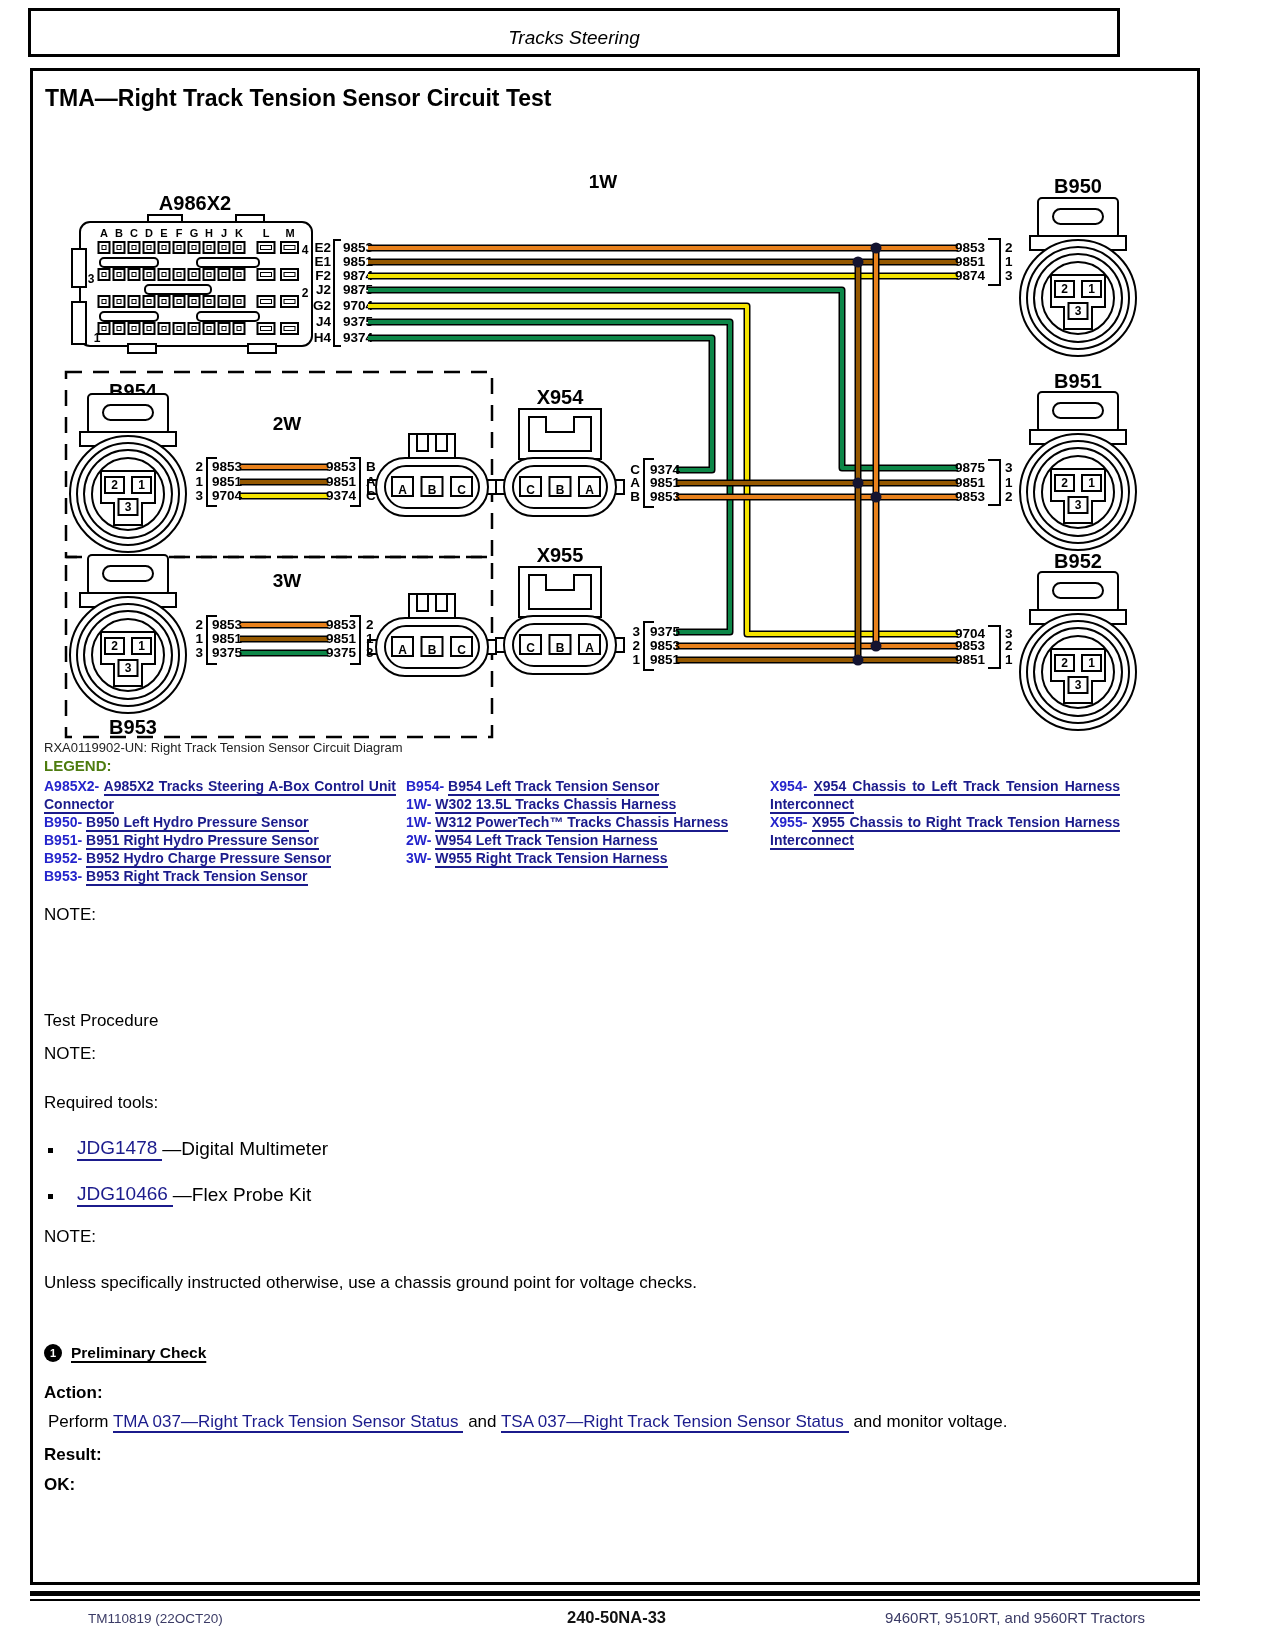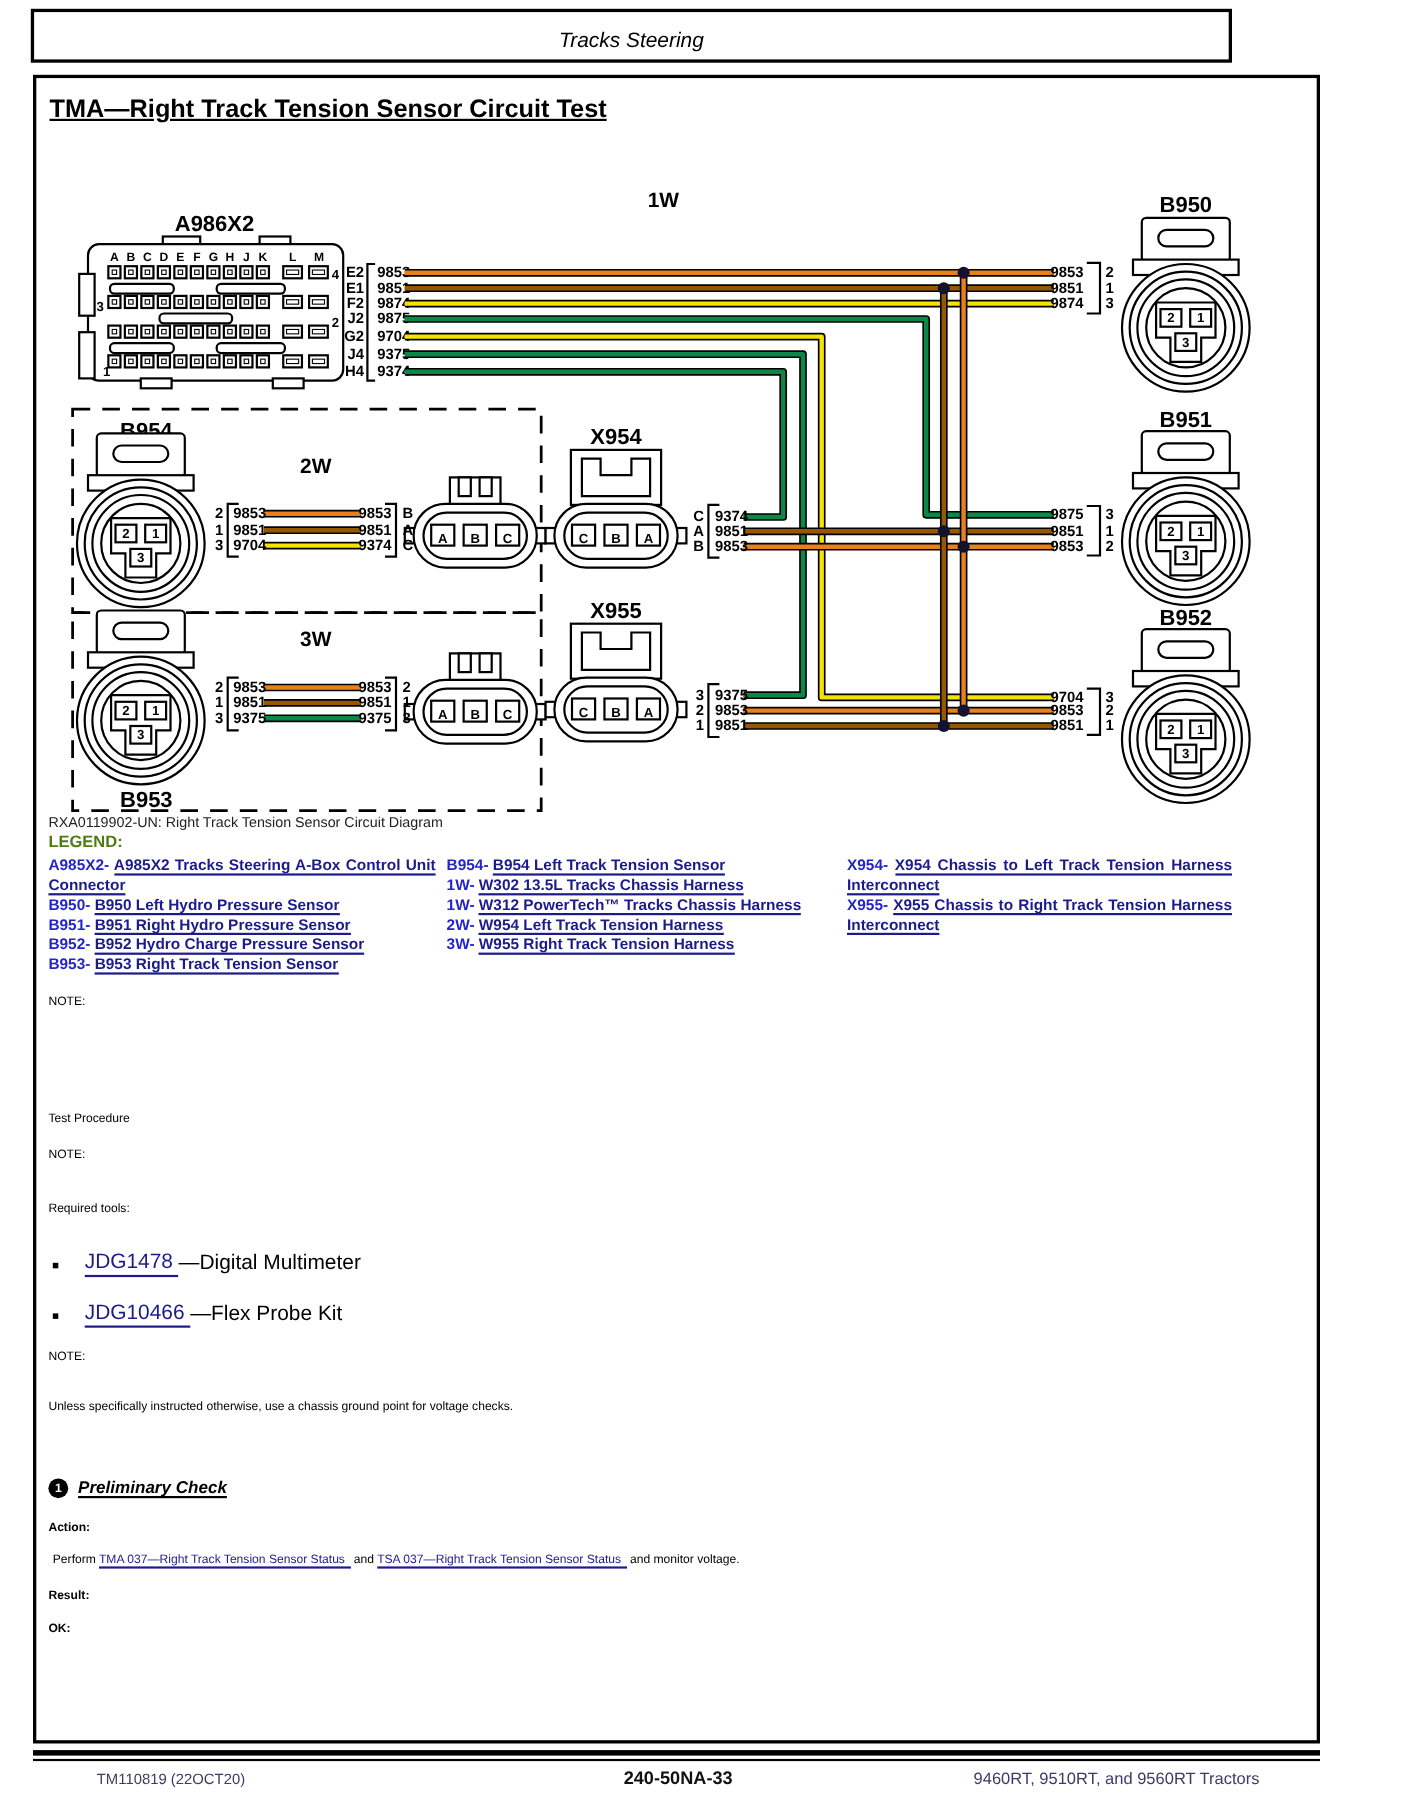--- a/index.html
+++ b/index.html
@@ -1,20 +1,20 @@
 <!DOCTYPE html>
 <html><head>
 <meta charset="utf-8">
 <style>
   html,body{margin:0;padding:0;background:#fff;}
   .page{position:relative;width:1275px;height:1650px;background:#fff;font-family:"Liberation Sans",sans-serif;color:#000;overflow:hidden;}
   .banner{position:absolute;left:28px;top:8px;width:1092px;height:49px;border:3px solid #000;box-sizing:border-box;display:flex;align-items:flex-end;justify-content:center;padding-bottom:5px;}
   .banner-title{font-style:italic;font-size:19px;}
   .content-box{position:absolute;left:30px;top:68px;width:1170px;height:1517px;border:3px solid #000;box-sizing:border-box;}
-  .page-title{position:absolute;left:12px;top:14px;font-size:23px;font-weight:bold;margin:0;text-decoration:underline;}
+  .page-title{position:absolute;left:12px;top:14px;font-size:23px;font-weight:bold;margin:0;}
   .diagram-wrap{position:absolute;left:0;top:80px;width:1076px;height:592px;}
   
   .cs{fill:#fff;stroke:#000;stroke-width:2;}
   .csn{fill:none;stroke:#000;stroke-width:1;}
   .bk{fill:none;stroke:#000;stroke-width:2;}
   .dash{fill:none;stroke:#000;stroke-width:2.5;stroke-dasharray:16 11;}
   .wu{fill:none;stroke:#000;stroke-width:7;stroke-linejoin:round;}
   .wc{fill:none;stroke-width:4;stroke-linejoin:round;}
   svg text{font-family:"Liberation Sans",sans-serif;font-weight:bold;fill:#000;}
   .t11{font-size:11px;}.t12{font-size:12px;}.t13{font-size:13.5px;}.t19{font-size:19px;}.t20{font-size:20px;}
@@ -24,28 +24,28 @@
   .caption{font-size:13px;color:#222;}
   .legend-h{font-size:15px;font-weight:bold;color:#4d7c0f;}
   .legend-grid{display:flex;}
   .lg-col{line-height:18px;font-size:14px;font-weight:bold;}
   .lg-col1{width:352px;margin-right:10px;}
   .lg-col2{width:352px;margin-right:12px;}
   .lg-col3{width:350px;}
   .lg-item{text-align:justify;}
   .lg-key{color:#2424cc;}
   .lg-link{color:#1b1b8c;border-bottom:2px solid #1b1b8c;cursor:pointer;}
-  .body-txt{font-size:11px;}
+  .body-txt{font-size:17px;}
   .bold{font-weight:bold;}
   .lk{color:#1b1b8c;border-bottom:2px solid #1b1b8c;cursor:pointer;padding-right:5px;}
   .tool-line{display:flex;align-items:center;font-size:19px;}
   .bullet-sq{width:5px;height:5px;background:#000;margin:2px 24px 0 4px;flex:0 0 auto;}
   .step-line{display:flex;align-items:center;}
   .step-badge{width:18px;height:18px;border-radius:50%;background:#000;color:#fff;font-size:11px;font-weight:bold;display:flex;align-items:center;justify-content:center;margin-right:9px;}
-  .step-title{font-size:15.5px;font-weight:bold;text-decoration:underline;text-decoration-thickness:2px;text-underline-offset:3px;font-style:italic;}
+  .step-title{font-size:15.5px;font-weight:bold;text-decoration:underline;text-decoration-thickness:2px;text-underline-offset:3px;}
   .rule1{position:absolute;left:30px;top:1591px;width:1170px;height:5px;background:#000;}
   .rule2{position:absolute;left:30px;top:1599px;width:1170px;height:2px;background:#000;}
   .footer{position:absolute;left:30px;top:1608px;width:1170px;display:flex;align-items:baseline;}
   .footer-left{flex:1;padding-left:58px;font-size:13.5px;color:#3b3b66;}
   .footer-center{flex:1;text-align:center;font-size:16.5px;font-weight:bold;color:#111;}
   .footer-right{flex:1;text-align:right;padding-right:55px;font-size:15px;color:#3b3b66;}
 </style>
 </head>
 <body>
 

